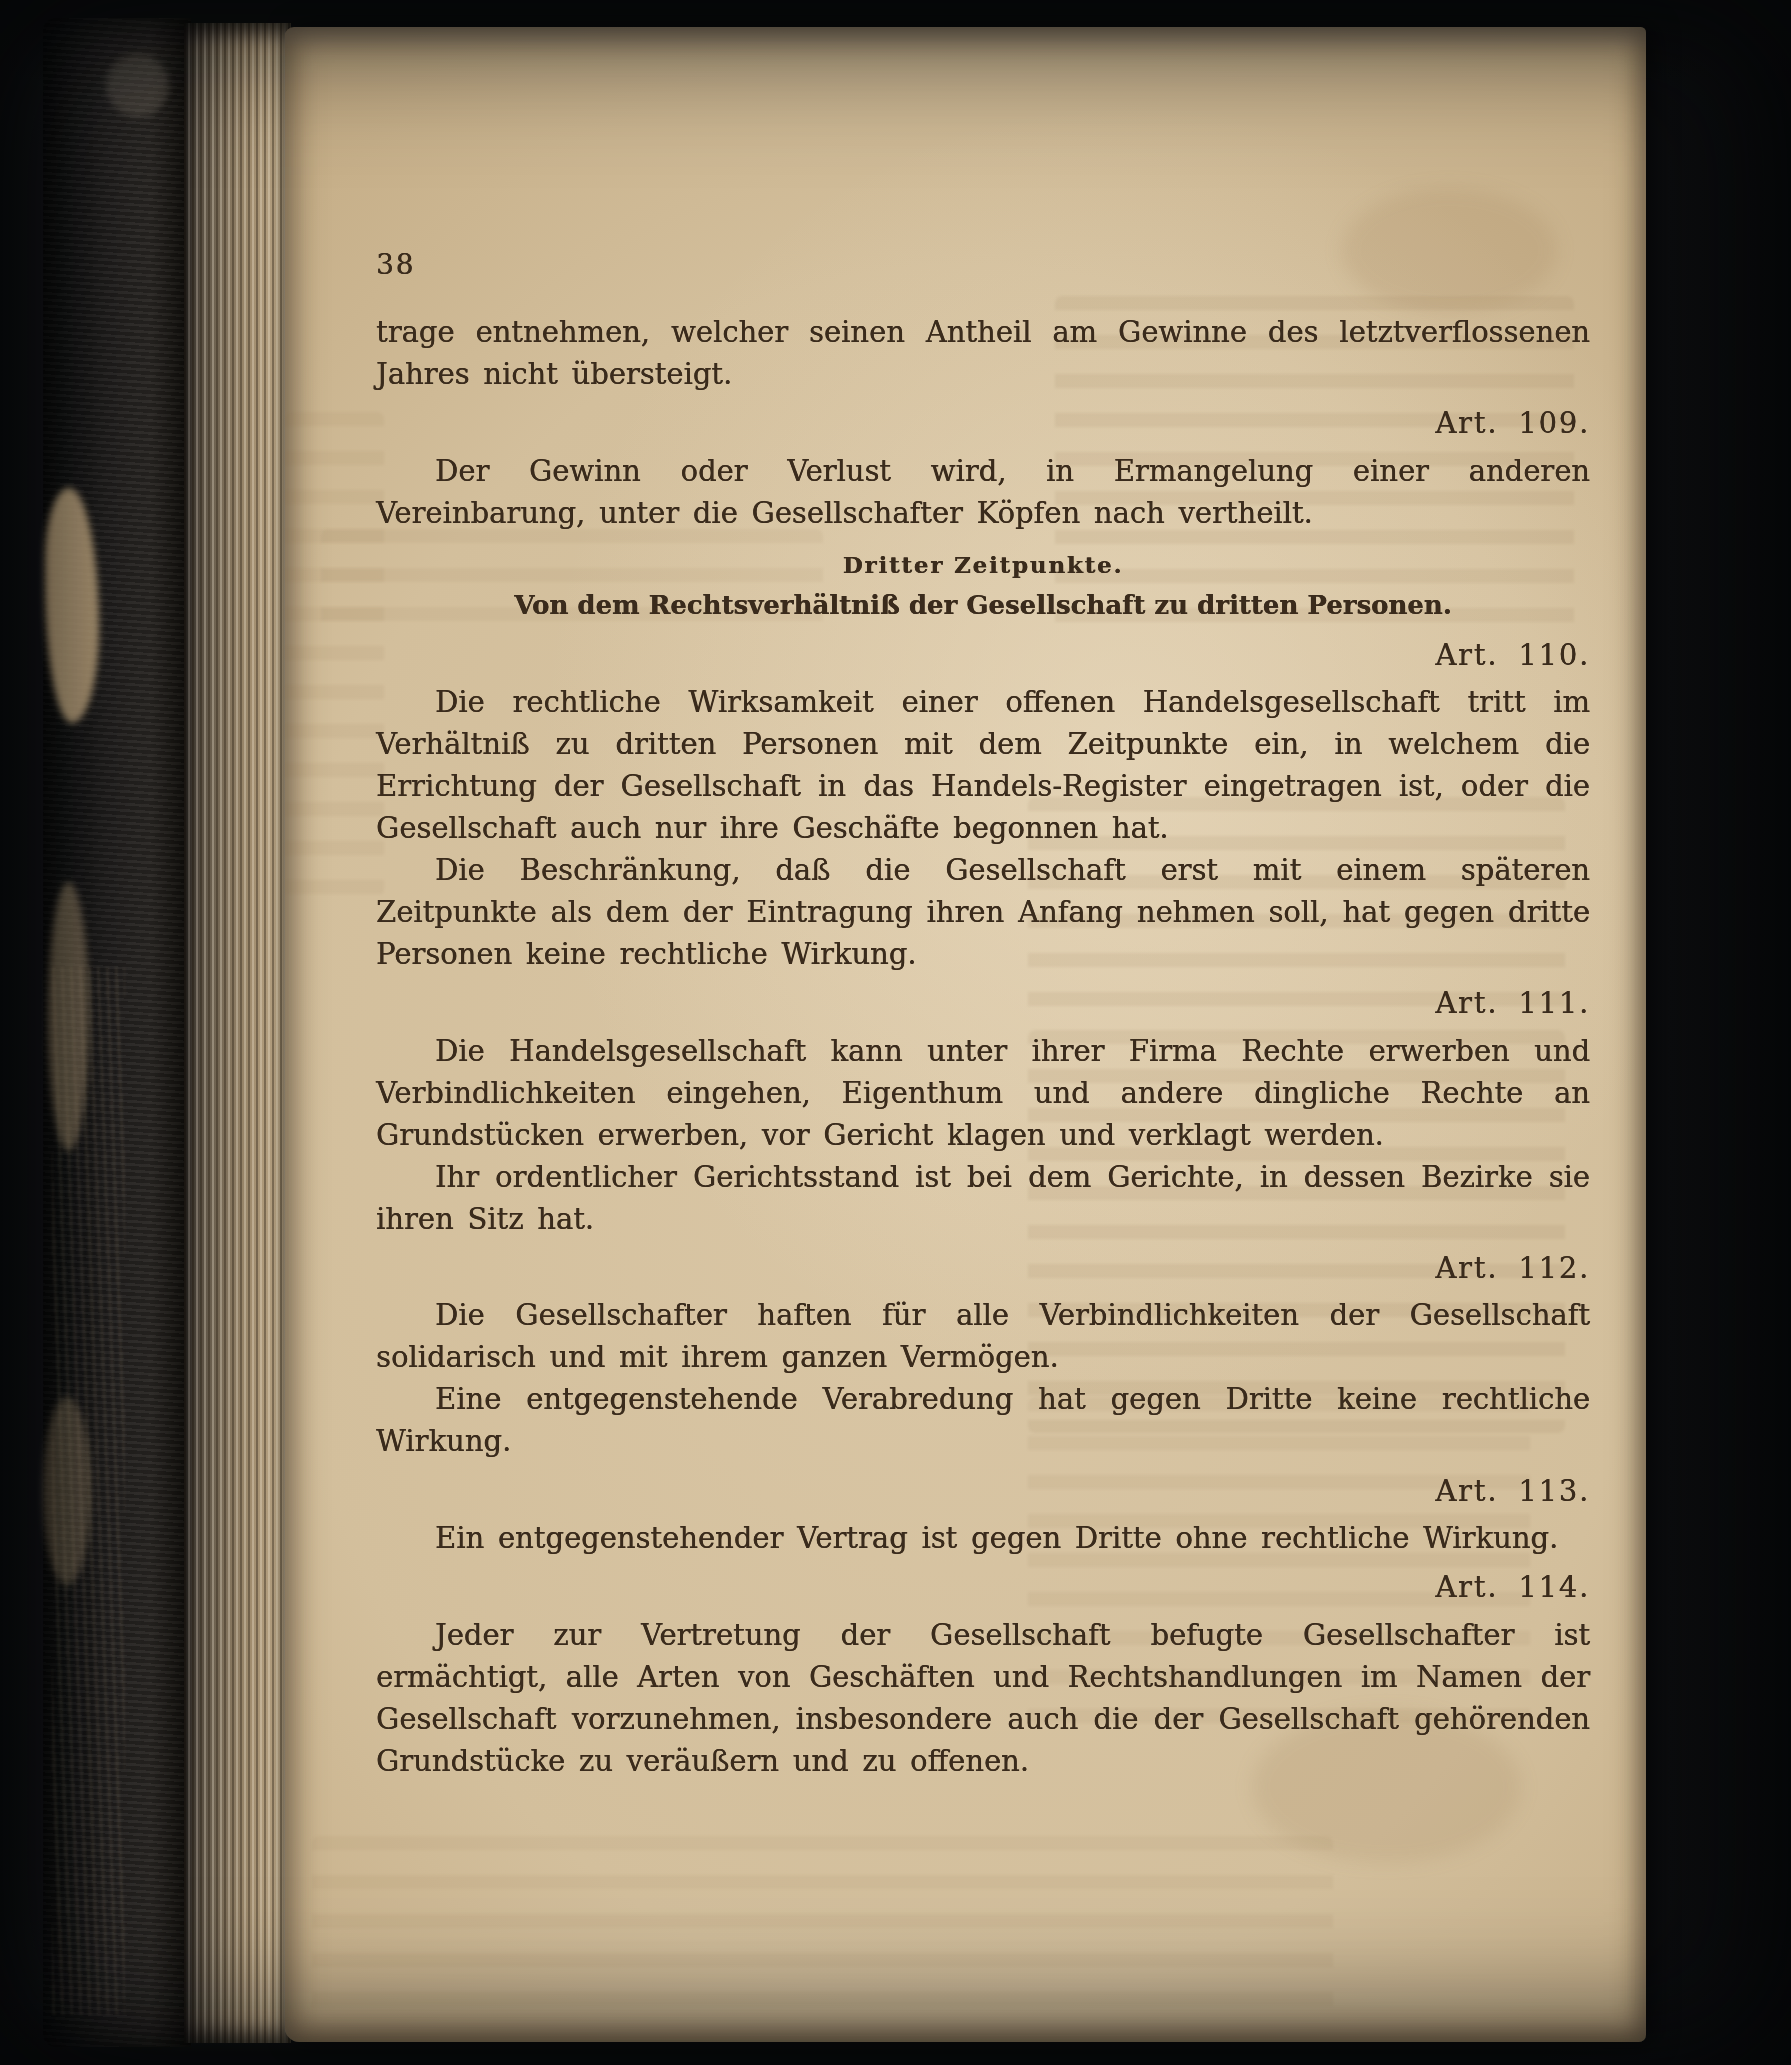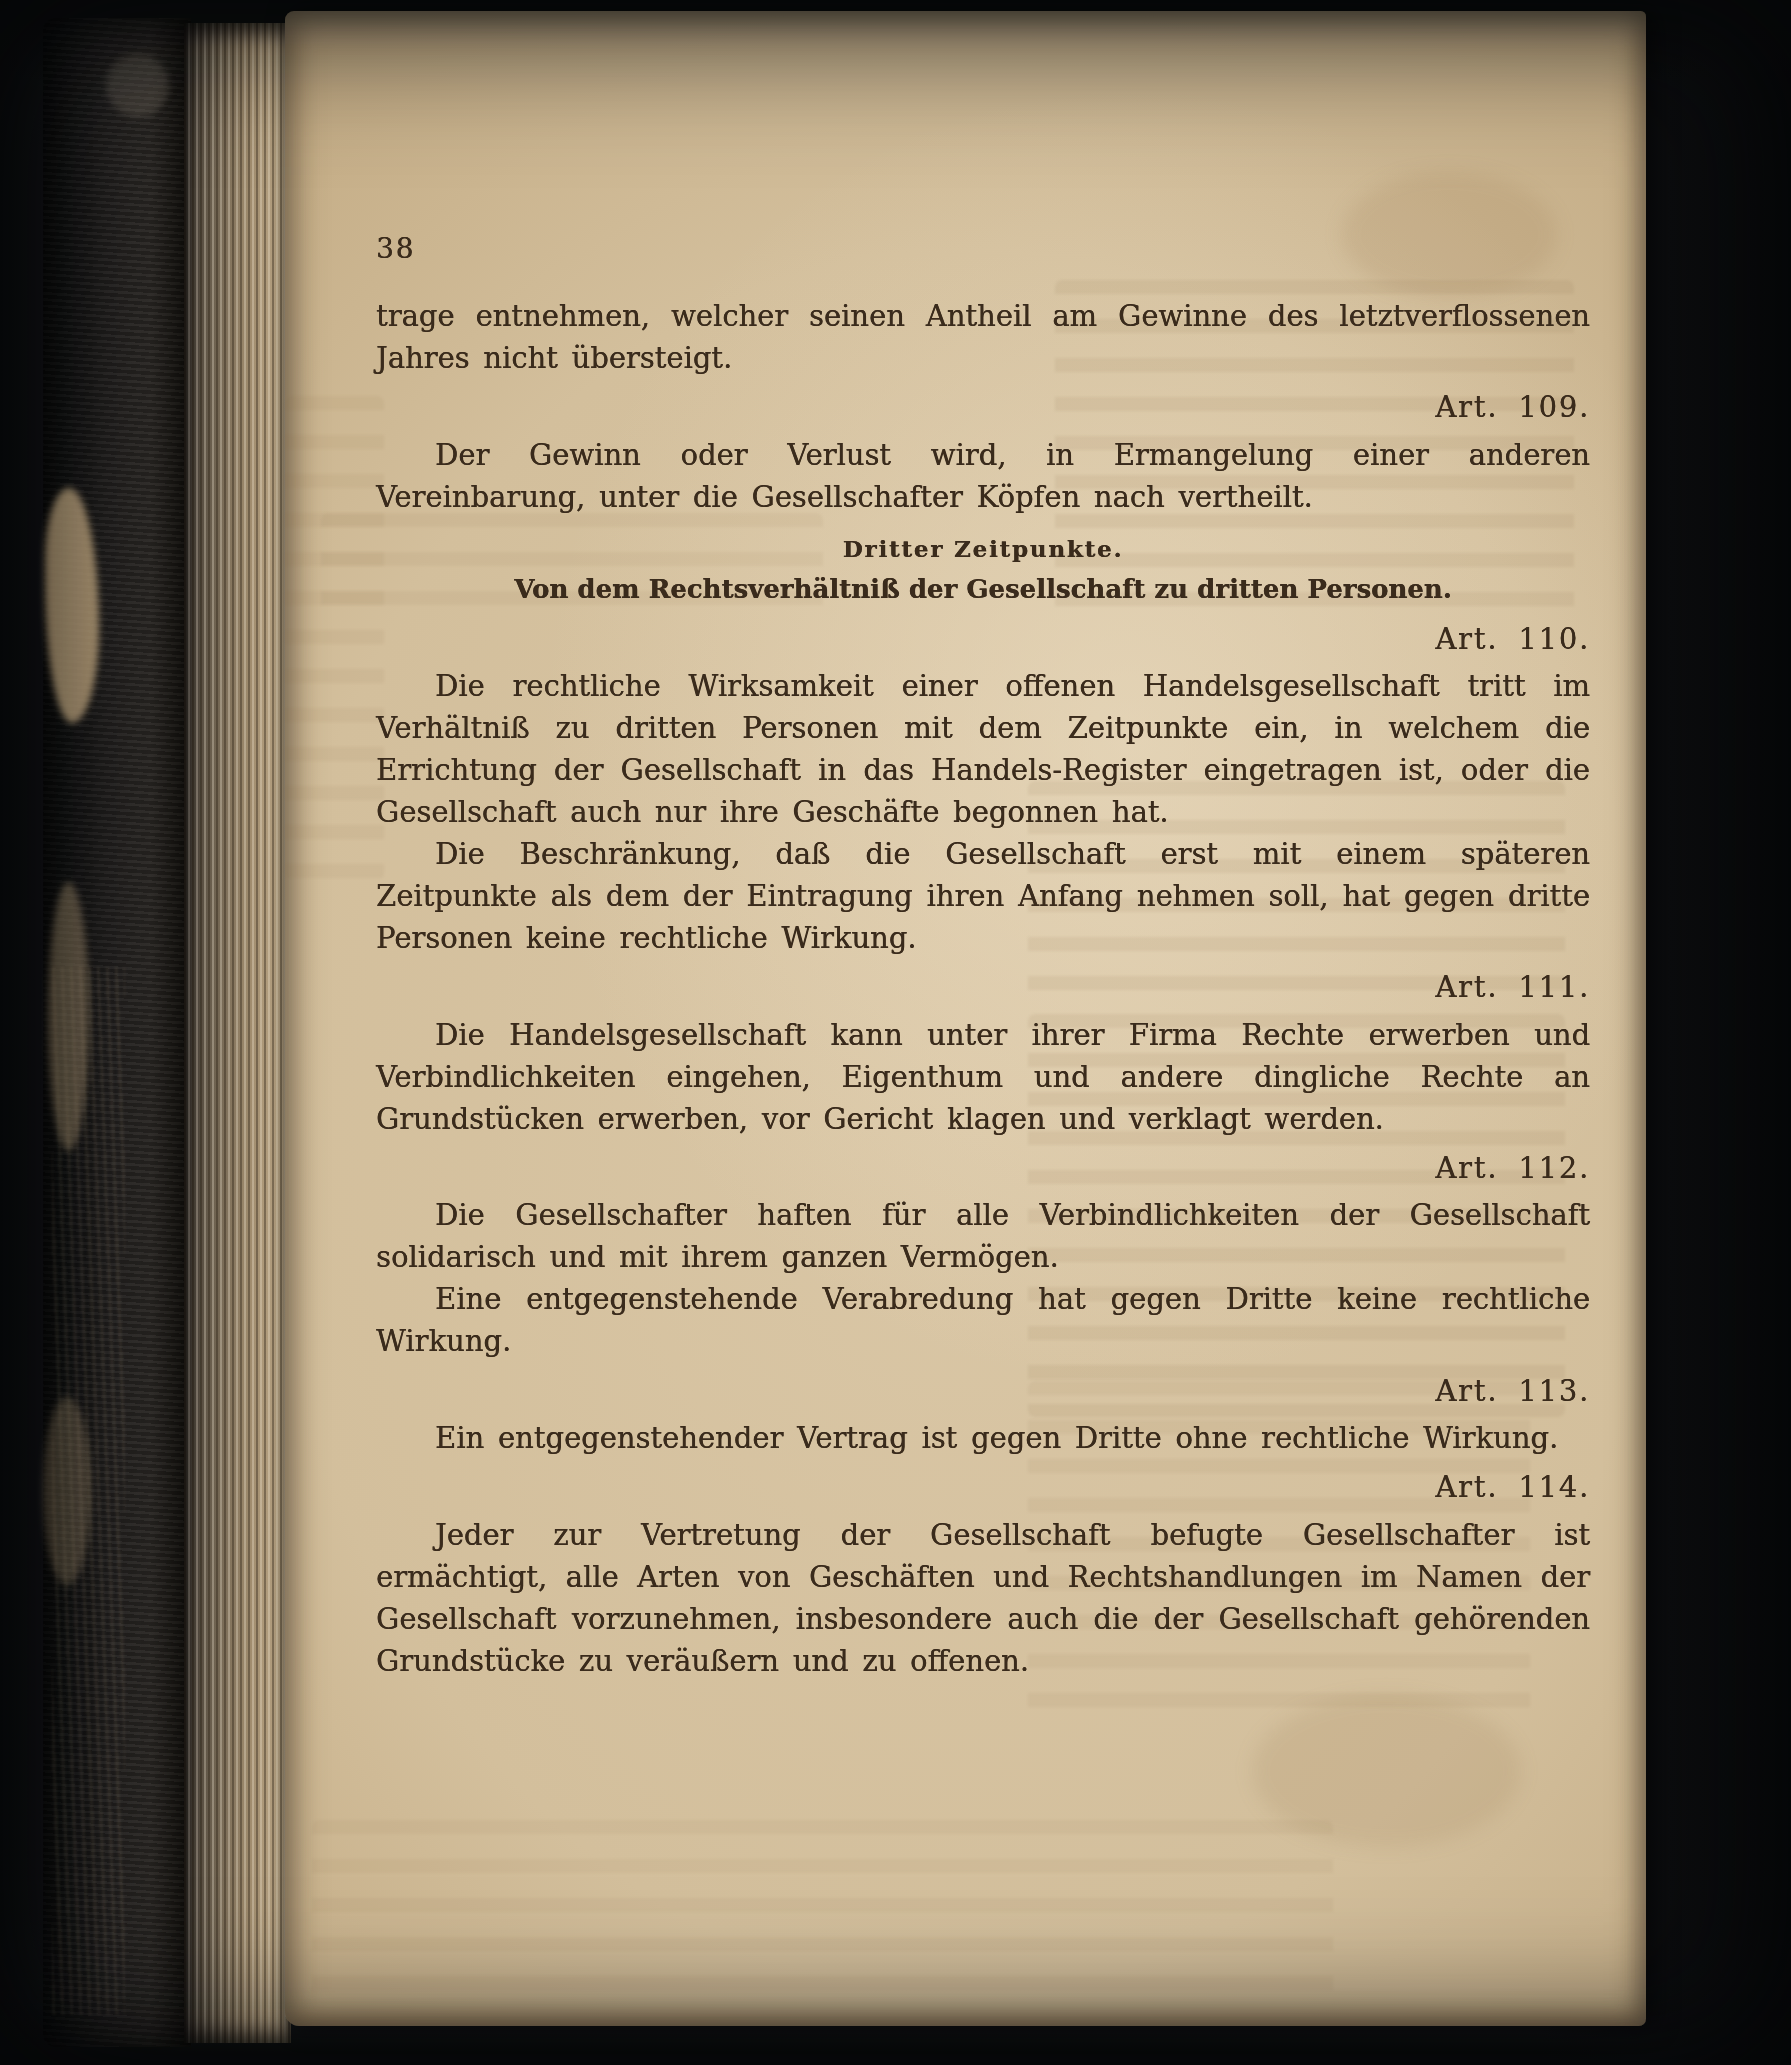--- a/index.html
+++ b/index.html
@@ -49,21 +49,21 @@
     position:absolute; left:184px; top:23px; width:107px; height:2020px;
     background:
       repeating-linear-gradient(90deg, rgba(40,30,18,.38) 0 1.8px, rgba(0,0,0,0) 1.8px 4.5px,
                                 rgba(255,245,225,.28) 4.5px 6.3px, rgba(0,0,0,0) 6.3px 8px),
       linear-gradient(90deg,#3f3933 0%,#6e6250 28%,#a08c6e 62%,#c9b592 100%);
     box-shadow: inset 0 10.7px 18px rgba(0,0,0,.65), inset 0 -10.7px 18px rgba(0,0,0,.6);
   }
 
   
   .paper {
-    position:absolute; left:285px; top:11px; width:1361px; height:2015px;
+    position:absolute; left:285px; top:27px; width:1361px; height:2015px;
     background:
       radial-gradient(ellipse 60% 45% at 62% 36%, rgba(238,224,198,.55), rgba(238,224,198,0) 72%),
       radial-gradient(ellipse 85% 72% at 50% 55%, #dac7a6 0%, #d3bf9c 60%, #c3ab84 94%),
       #cdb994;
     border-radius:9px 5.4px 7.2px 14.3px;
     box-shadow:
       inset 0 12.5px 27px rgba(100,95,85,.55),
       inset -9px 0 23px rgba(110,88,60,.5),
       inset 0 -10.7px 23px rgba(110,88,60,.45),
       inset 14.3px 0 30px rgba(105,85,58,.4),
@@ -138,20 +138,21 @@
 
       <div class="sub">Dritter Zeitpunkte.</div>
       <div class="title">Von dem Rechtsverhältniß der Gesellschaft zu dritten Personen.</div>
 
       <div class="art">Art. 110.</div>
       <p class="para">Die rechtliche Wirksamkeit einer offenen Handelsgesellschaft tritt im Verhältniß zu dritten Personen mit dem Zeitpunkte ein, in welchem die Errichtung der Gesellschaft in das Handels-Register eingetragen ist, oder die Gesellschaft auch nur ihre Geschäfte begonnen hat.</p>
       <p class="para">Die Beschränkung, daß die Gesellschaft erst mit einem späteren Zeitpunkte als dem der Eintragung ihren Anfang nehmen soll, hat gegen dritte Personen keine rechtliche Wirkung.</p>
 
       <div class="art">Art. 111.</div>
       <p class="para">Die Handelsgesellschaft kann unter ihrer Firma Rechte erwerben und Verbindlichkeiten eingehen, Eigenthum und andere dingliche Rechte an Grundstücken erwerben, vor Gericht klagen und verklagt werden.</p>
+      <p class="para">Ihr ordentlicher Gerichtsstand ist bei dem Gerichte, in dessen Bezirke sie ihren Sitz hat.</p>
 
       <div class="art">Art. 112.</div>
       <p class="para">Die Gesellschafter haften für alle Verbindlichkeiten der Gesellschaft solidarisch und mit ihrem ganzen Vermögen.</p>
       <p class="para">Eine entgegenstehende Verabredung hat gegen Dritte keine rechtliche Wirkung.</p>
 
       <div class="art">Art. 113.</div>
       <p class="para">Ein entgegenstehender Vertrag ist gegen Dritte ohne rechtliche Wirkung.</p>
 
       <div class="art">Art. 114.</div>
       <p class="para">Jeder zur Vertretung der Gesellschaft befugte Gesellschafter ist ermächtigt, alle Arten von Geschäften und Rechtshandlungen im Namen der Gesellschaft vorzunehmen, insbesondere auch die der Gesellschaft gehörenden Grundstücke zu veräußern und zu offenen.</p>

